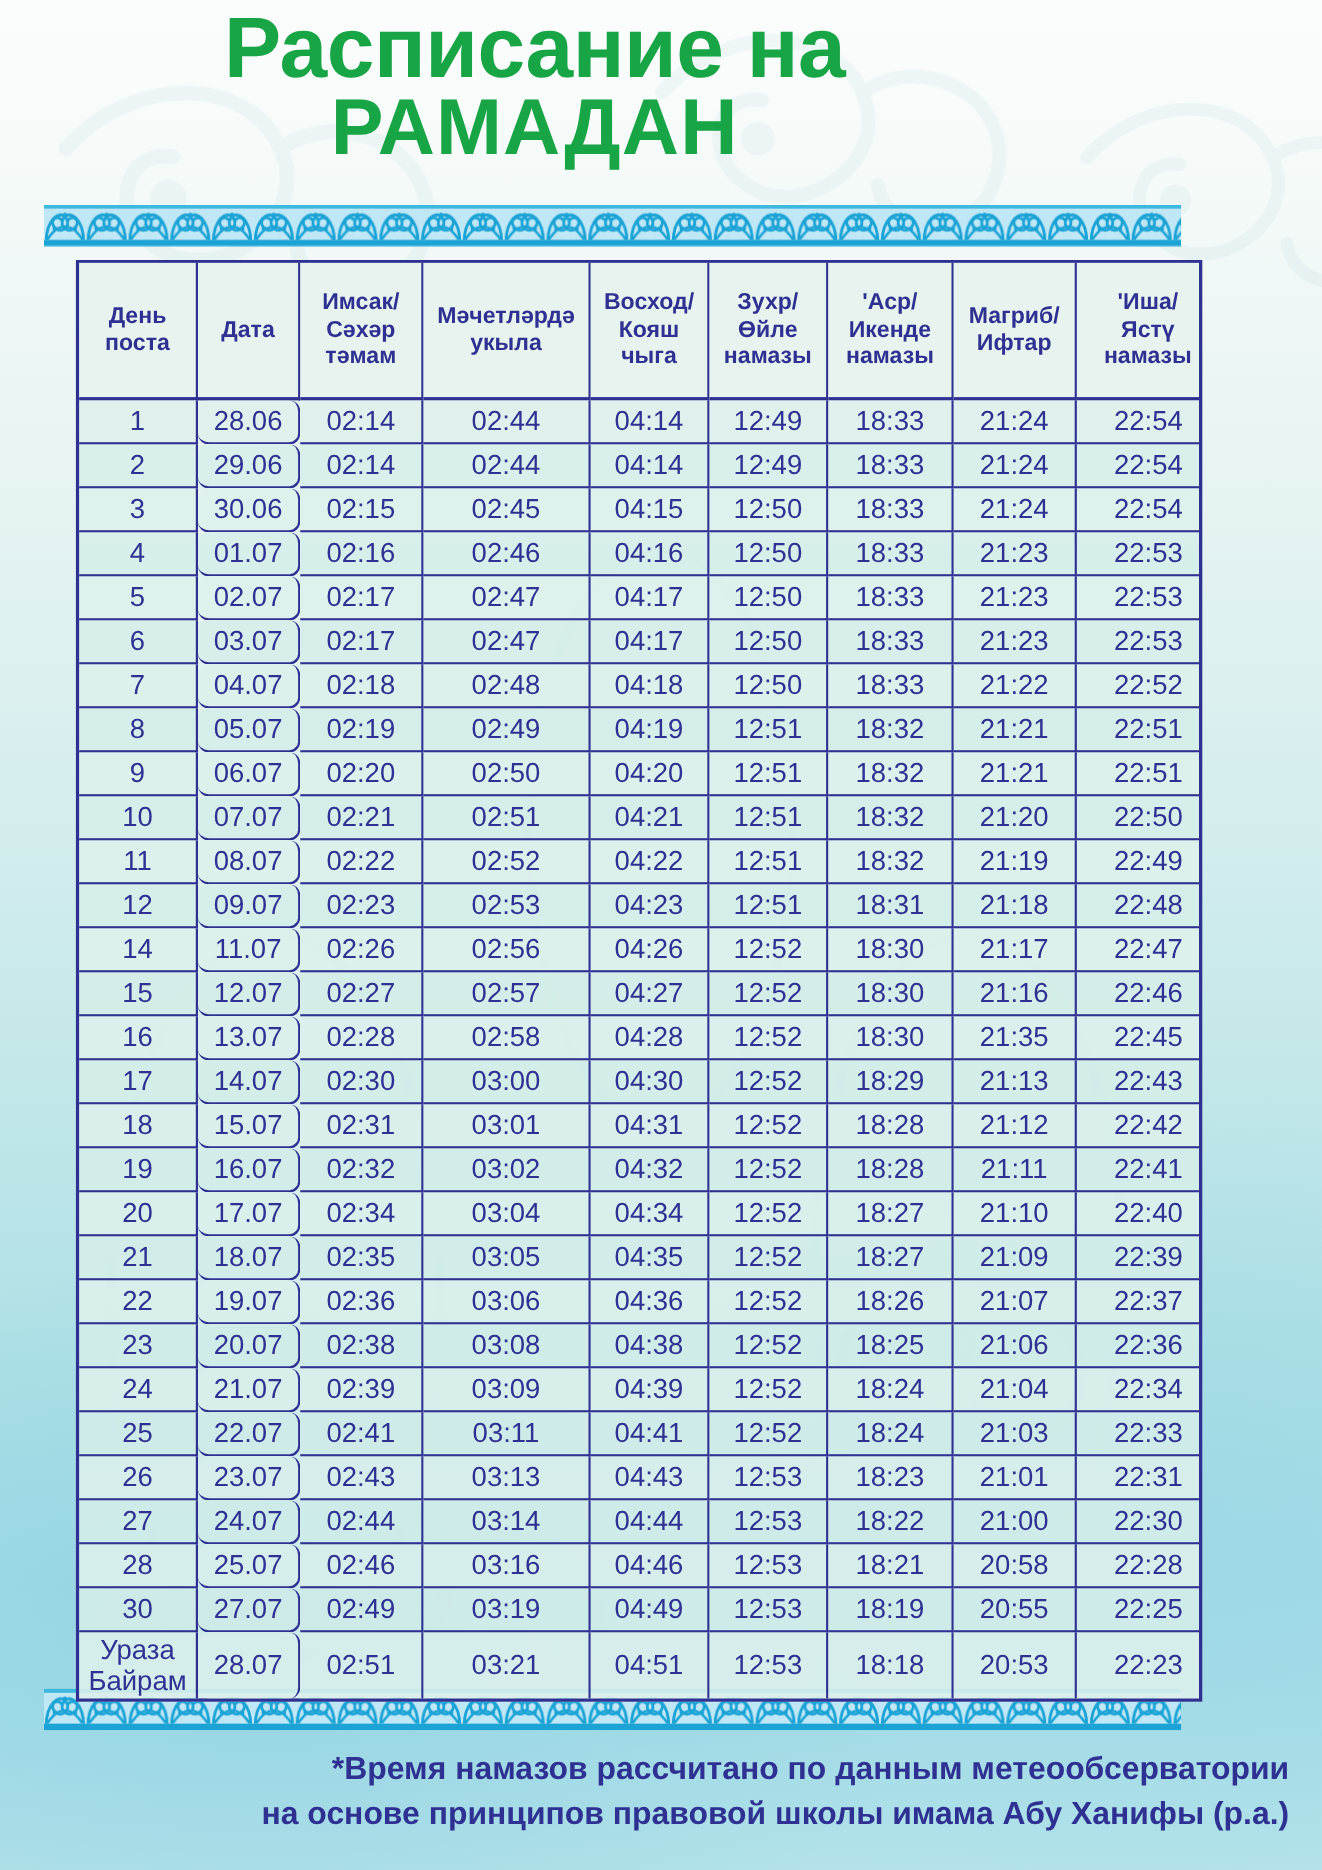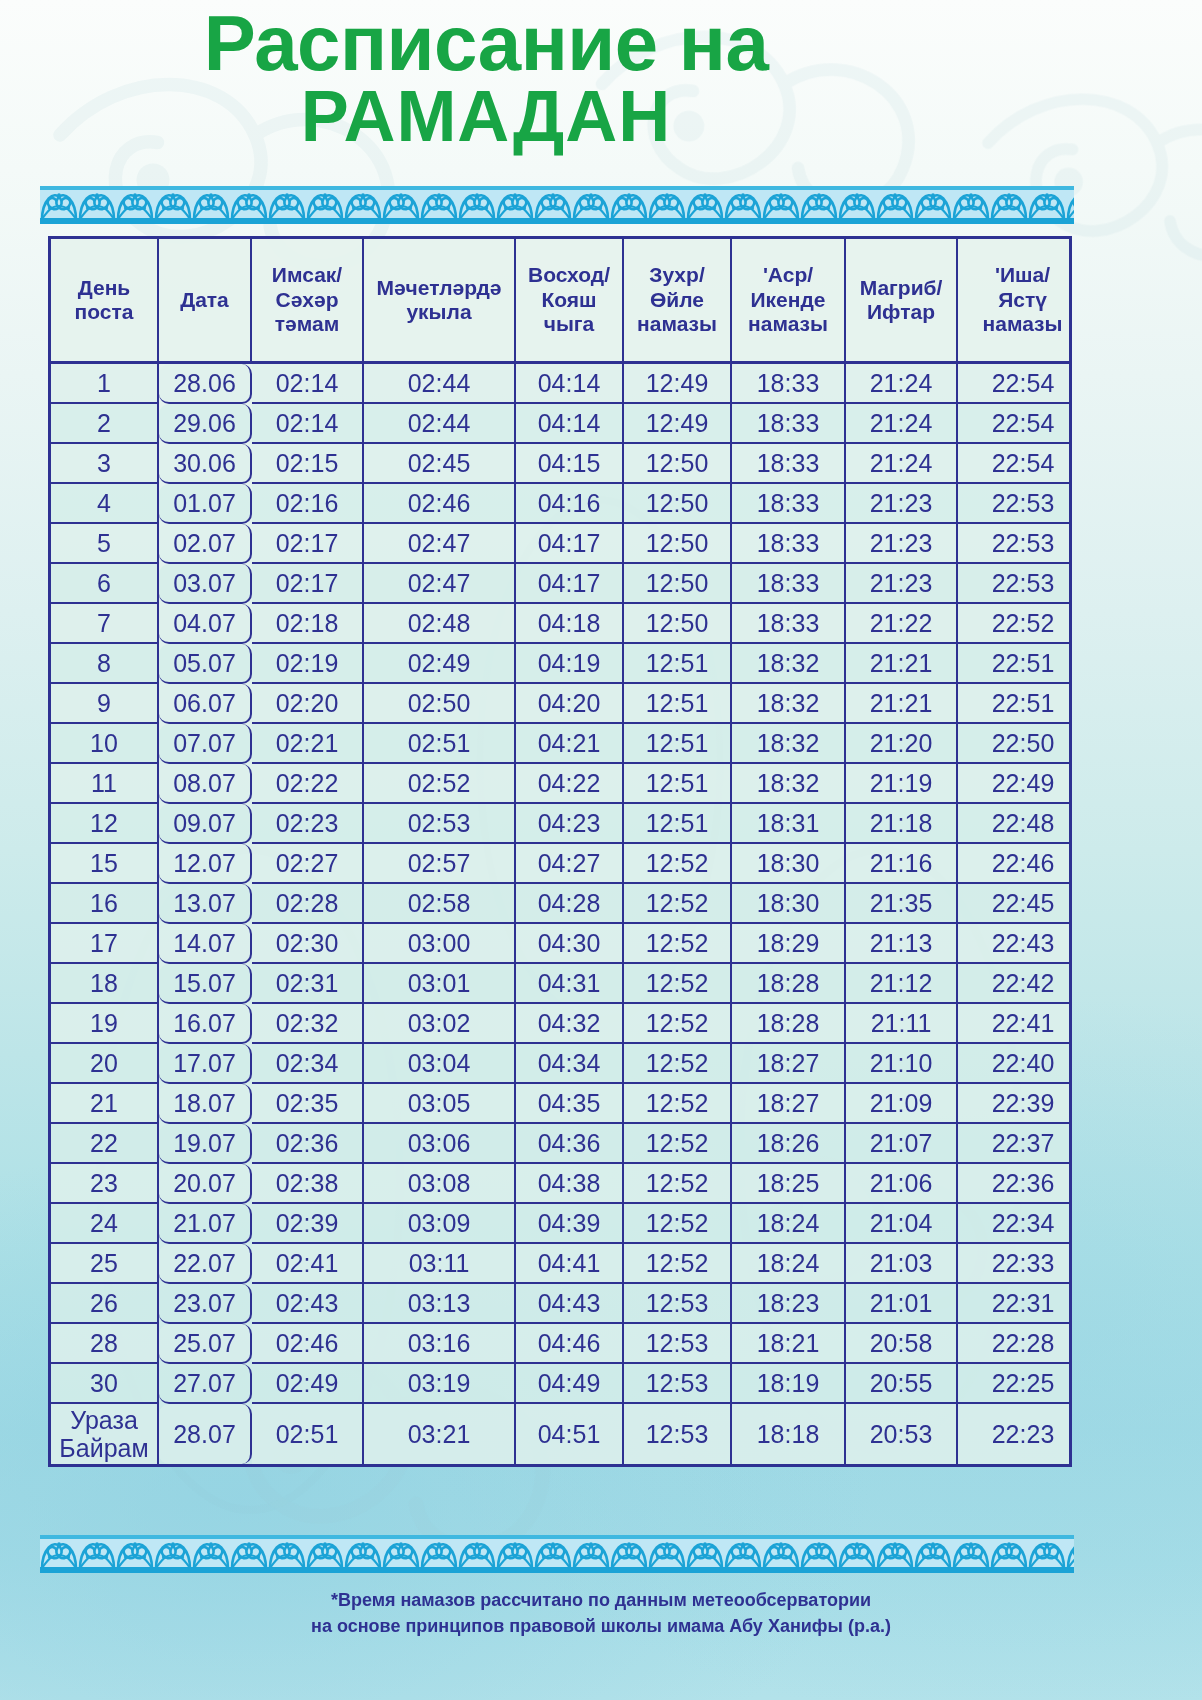--- a/index.html
+++ b/index.html
@@ -88,20 +88,21 @@
     width: 1018px;
     z-index: 6;
   }
   table#schedule {
     border-collapse: separate;
     border-spacing: 0;
     width: 1018px;
     table-layout: fixed;
     border: 3px solid #2e3192;
     background: rgba(226,241,236,0.72);
+    margin-left: 21px;
   }
   #schedule th, #schedule td {
     border-right: 2px solid #2e3192;
     border-bottom: 2px solid #2e3192;
     text-align: center;
     vertical-align: middle;
     font-family: "Liberation Sans", sans-serif;
   }
   #schedule th:last-child, #schedule td:last-child { border-right: none; padding-left: 20px; }
   #schedule tr:last-child td { border-bottom: none; }
@@ -157,26 +158,26 @@
   col.w-asr    { width: 114px; }
   col.w-magrib { width: 112px; }
   col.w-isha   { width: 111px; }
 
   
   #footnote {
     position: absolute;
     top: 1588px;
     left: 0;
     width: 1202px;
-    text-align: center;
+    text-align: right;
     z-index: 6;
     color: #2e3192;
     font-family: "Liberation Sans", sans-serif;
     font-weight: bold;
-    font-size: 18px;
+    font-size: 29px;
     line-height: 1.42;
     padding: 0 30px;
     box-sizing: border-box;
   }
   #footnote .fn-line { white-space: nowrap; }
 </style>
 </head>
 <body>
 
 <div id="poster">
@@ -412,20 +413,31 @@
             <td class="c-date">09.07</td>
             <td class="c-imsak">02:23</td>
             <td class="c-plain">02:53</td>
             <td class="c-plain">04:23</td>
             <td class="c-plain">12:51</td>
             <td class="c-plain">18:31</td>
             <td class="c-magrib">21:18</td>
             <td class="c-plain">22:48</td>
           </tr>
           <tr>
+            <td class="c-day">14</td>
+            <td class="c-date">11.07</td>
+            <td class="c-imsak">02:26</td>
+            <td class="c-plain">02:56</td>
+            <td class="c-plain">04:26</td>
+            <td class="c-plain">12:52</td>
+            <td class="c-plain">18:30</td>
+            <td class="c-magrib">21:17</td>
+            <td class="c-plain">22:47</td>
+          </tr>
+          <tr>
             <td class="c-day">15</td>
             <td class="c-date">12.07</td>
             <td class="c-imsak">02:27</td>
             <td class="c-plain">02:57</td>
             <td class="c-plain">04:27</td>
             <td class="c-plain">12:52</td>
             <td class="c-plain">18:30</td>
             <td class="c-magrib">21:16</td>
             <td class="c-plain">22:46</td>
           </tr>
@@ -542,20 +554,31 @@
           <tr>
             <td class="c-day">26</td>
             <td class="c-date">23.07</td>
             <td class="c-imsak">02:43</td>
             <td class="c-plain">03:13</td>
             <td class="c-plain">04:43</td>
             <td class="c-plain">12:53</td>
             <td class="c-plain">18:23</td>
             <td class="c-magrib">21:01</td>
             <td class="c-plain">22:31</td>
+          </tr>
+          <tr>
+            <td class="c-day">27</td>
+            <td class="c-date">24.07</td>
+            <td class="c-imsak">02:44</td>
+            <td class="c-plain">03:14</td>
+            <td class="c-plain">04:44</td>
+            <td class="c-plain">12:53</td>
+            <td class="c-plain">18:22</td>
+            <td class="c-magrib">21:00</td>
+            <td class="c-plain">22:30</td>
           </tr>
           <tr>
             <td class="c-day">28</td>
             <td class="c-date">25.07</td>
             <td class="c-imsak">02:46</td>
             <td class="c-plain">03:16</td>
             <td class="c-plain">04:46</td>
             <td class="c-plain">12:53</td>
             <td class="c-plain">18:21</td>
             <td class="c-magrib">20:58</td>

